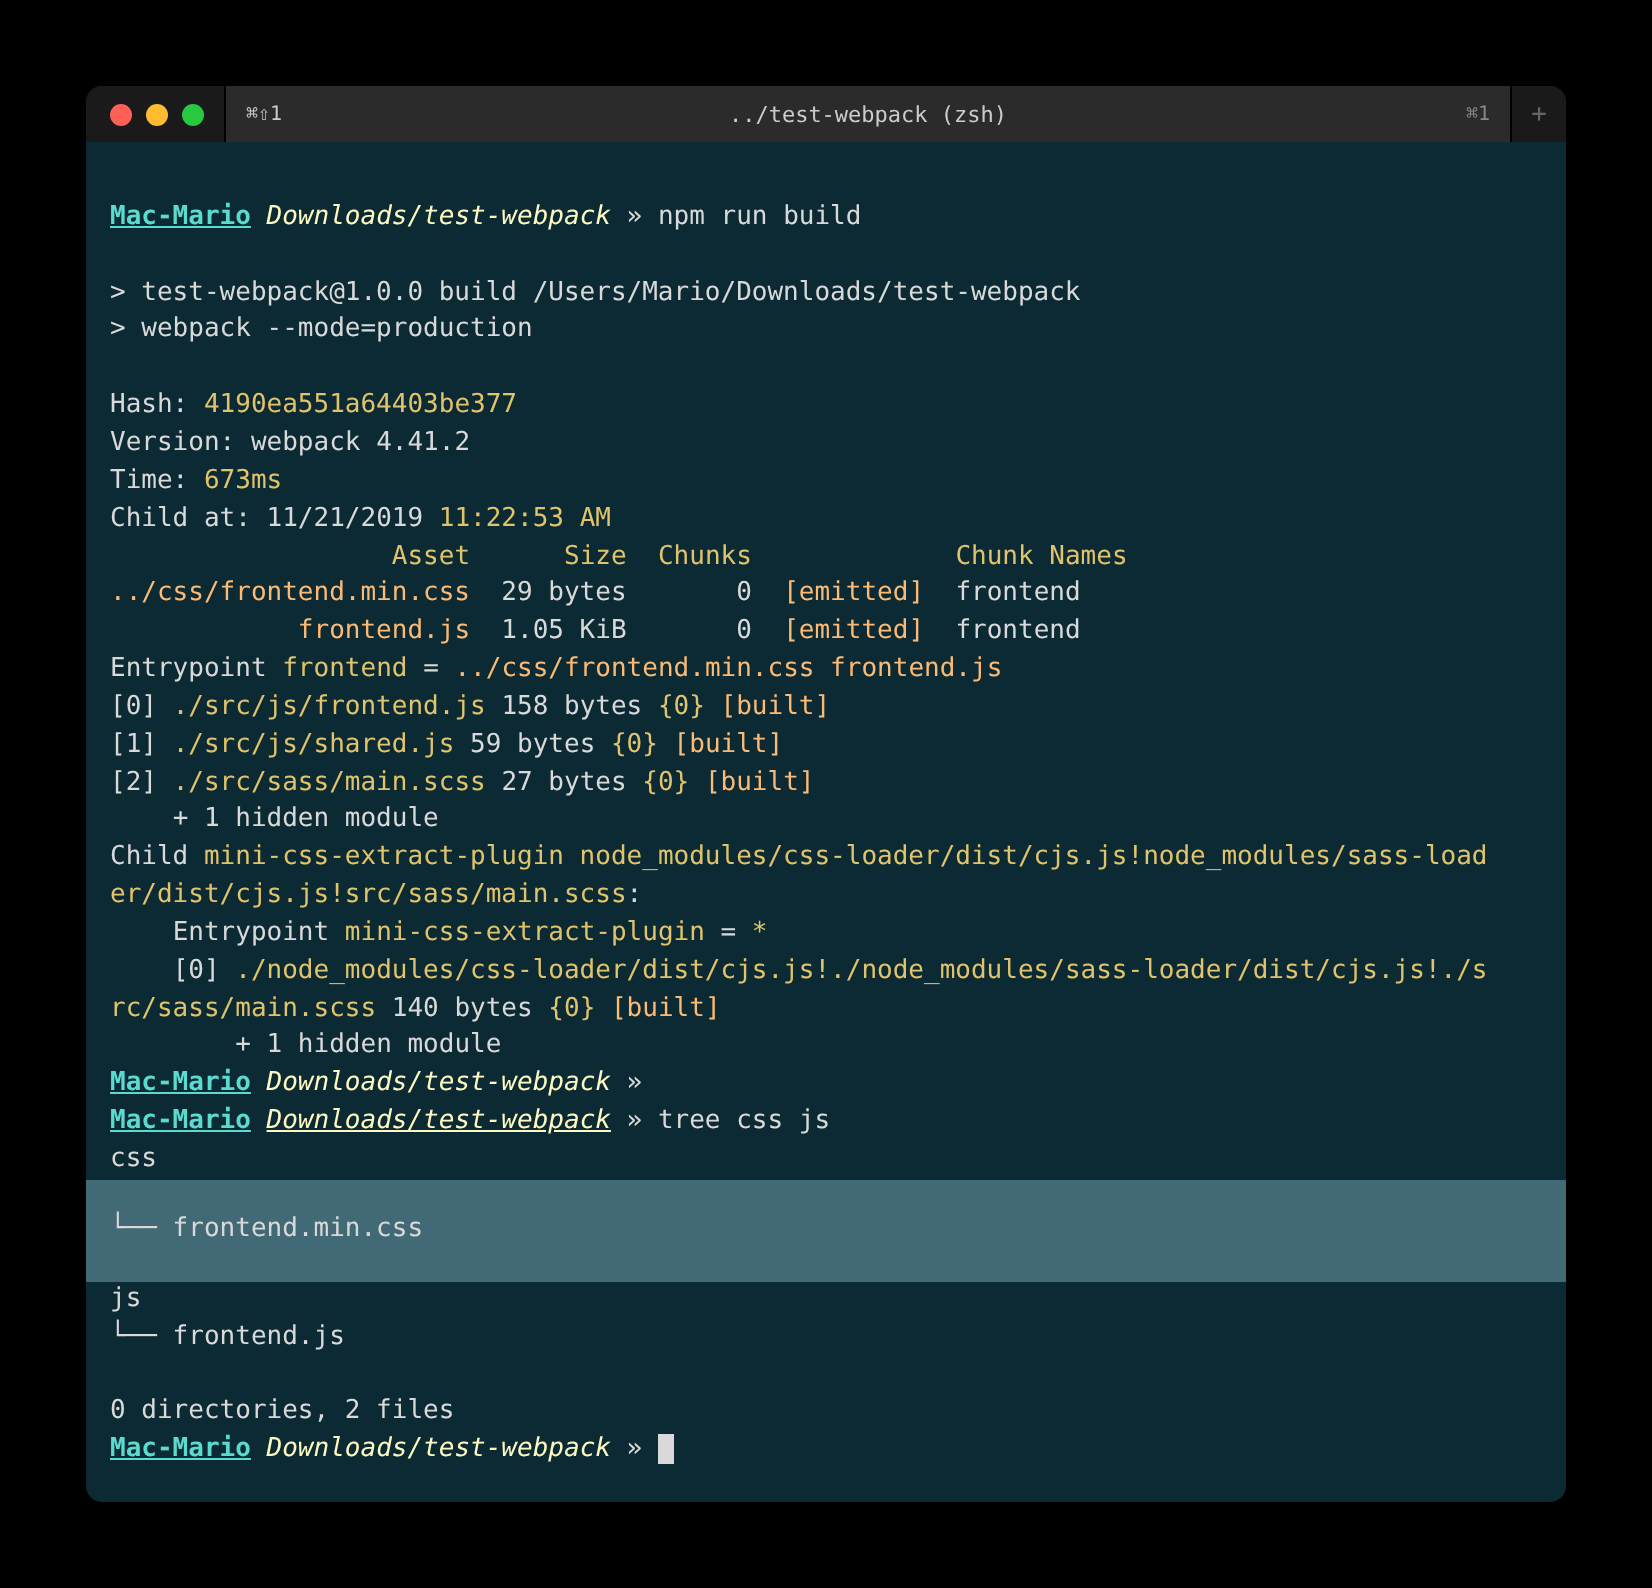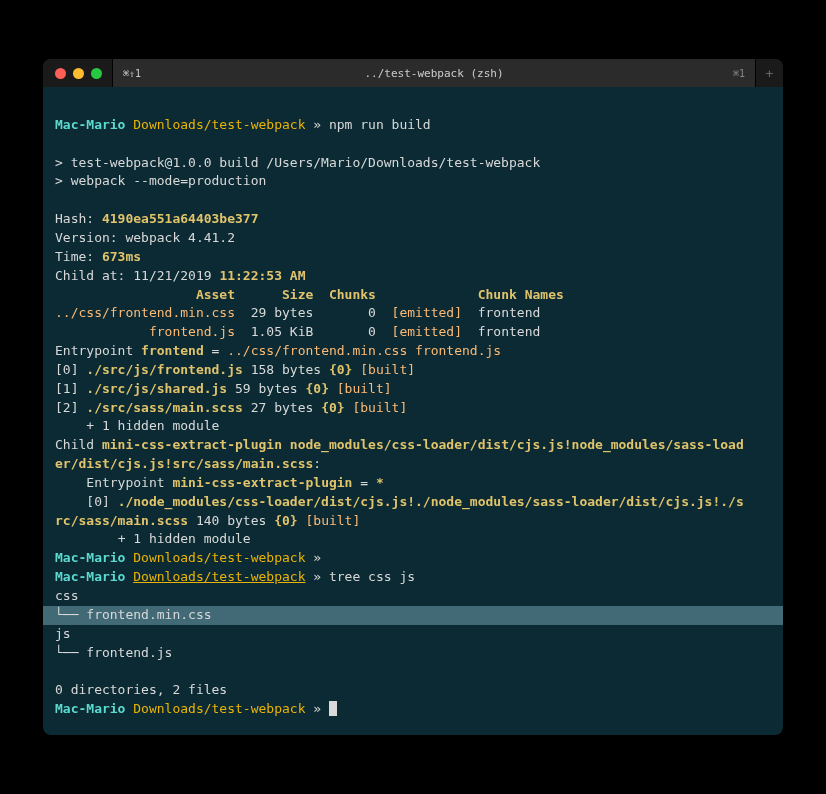--- a/index.html
+++ b/index.html
@@ -87,31 +87,31 @@
     cursor: pointer;
   }
   .term {
     padding: 10px 12px 16px;
     line-height: 1.45;
     white-space: pre;
     color: #d9d9d9;
     overflow: hidden;
   }
   .green { color: #fdba74; }
-  .blue { color: #eab308; }
-  .cyanbold { color: #5bdbd0; font-weight: bold; }
+  .blue { color: #fef9c3; font-style: italic; }
+  .cyanbold { color: #5bdbd0; font-weight: bold; text-decoration: underline; }
   .yellow { color: #d2c167; }
-  .yellowbold { color: #e0c36a; font-weight: bold; }
+  .yellowbold { color: #e0c36a; font-weight: normal; }
   .gray { color: #d9d9d9; }
   .underline { text-decoration: underline; }
   .highlight-row {
     background: #416a76;
     display: block;
     margin: 0 -12px;
-    padding: 0 12px;
+    padding: 16px 12px;
   }
   .cursor {
     display: inline-block;
     width: 8px;
     height: 15px;
     background: #d9d9d9;
     vertical-align: text-bottom;
   }
 </style>
 </head>

